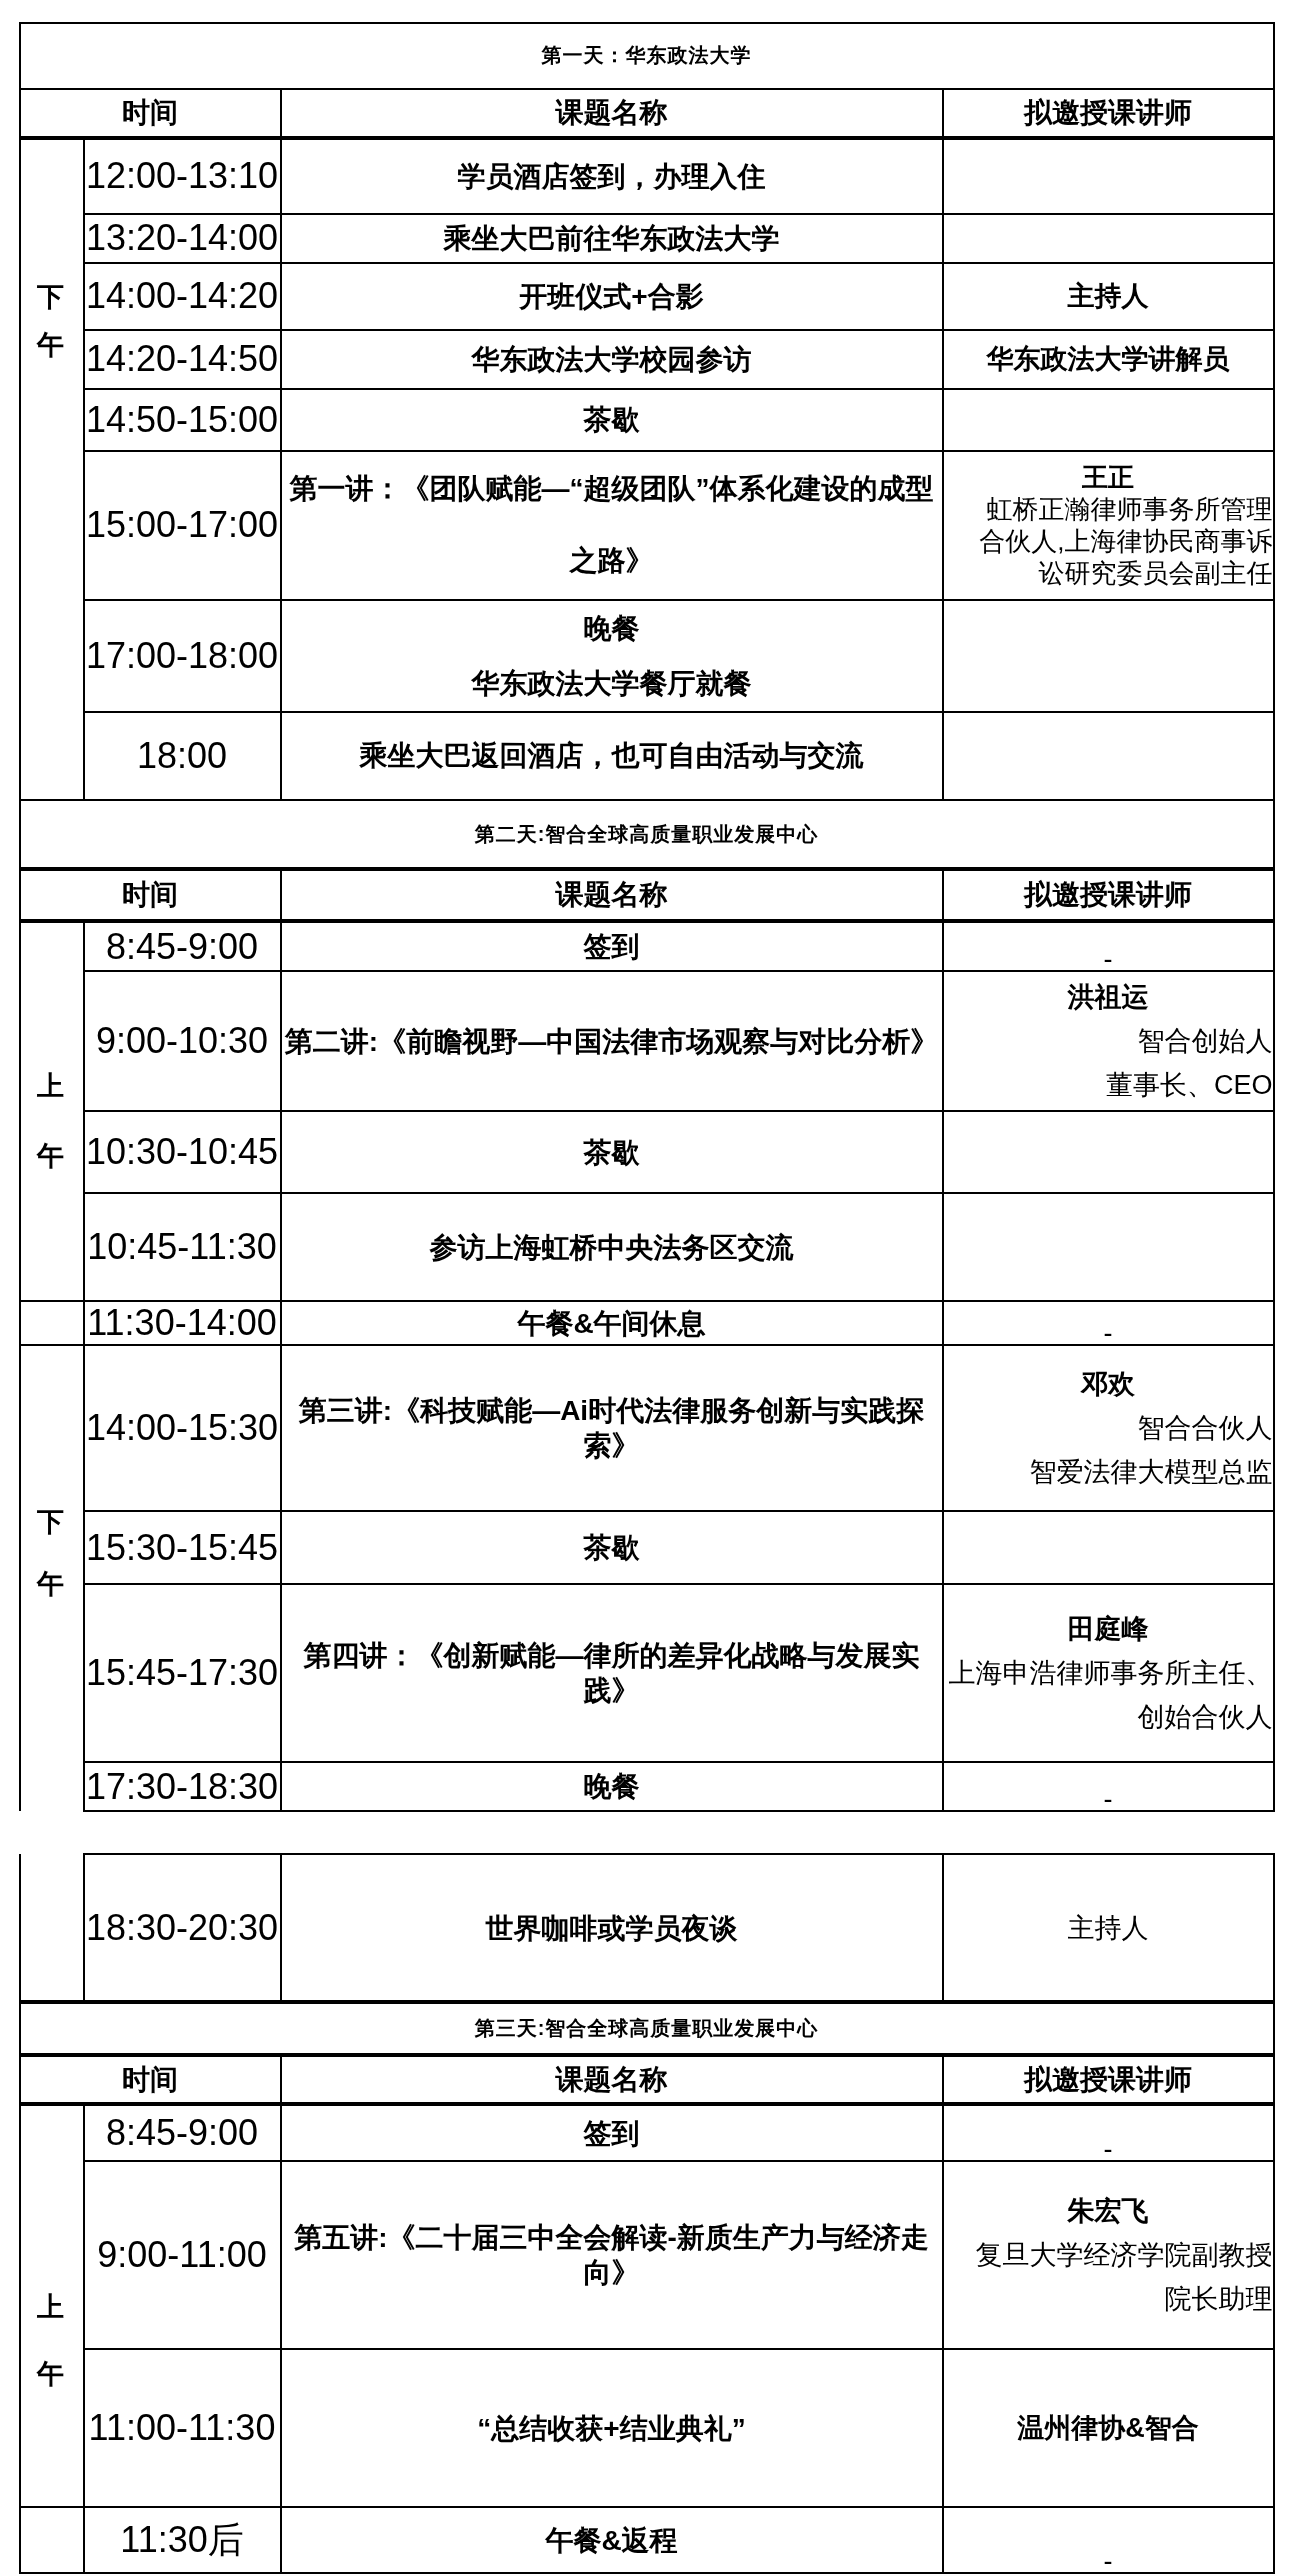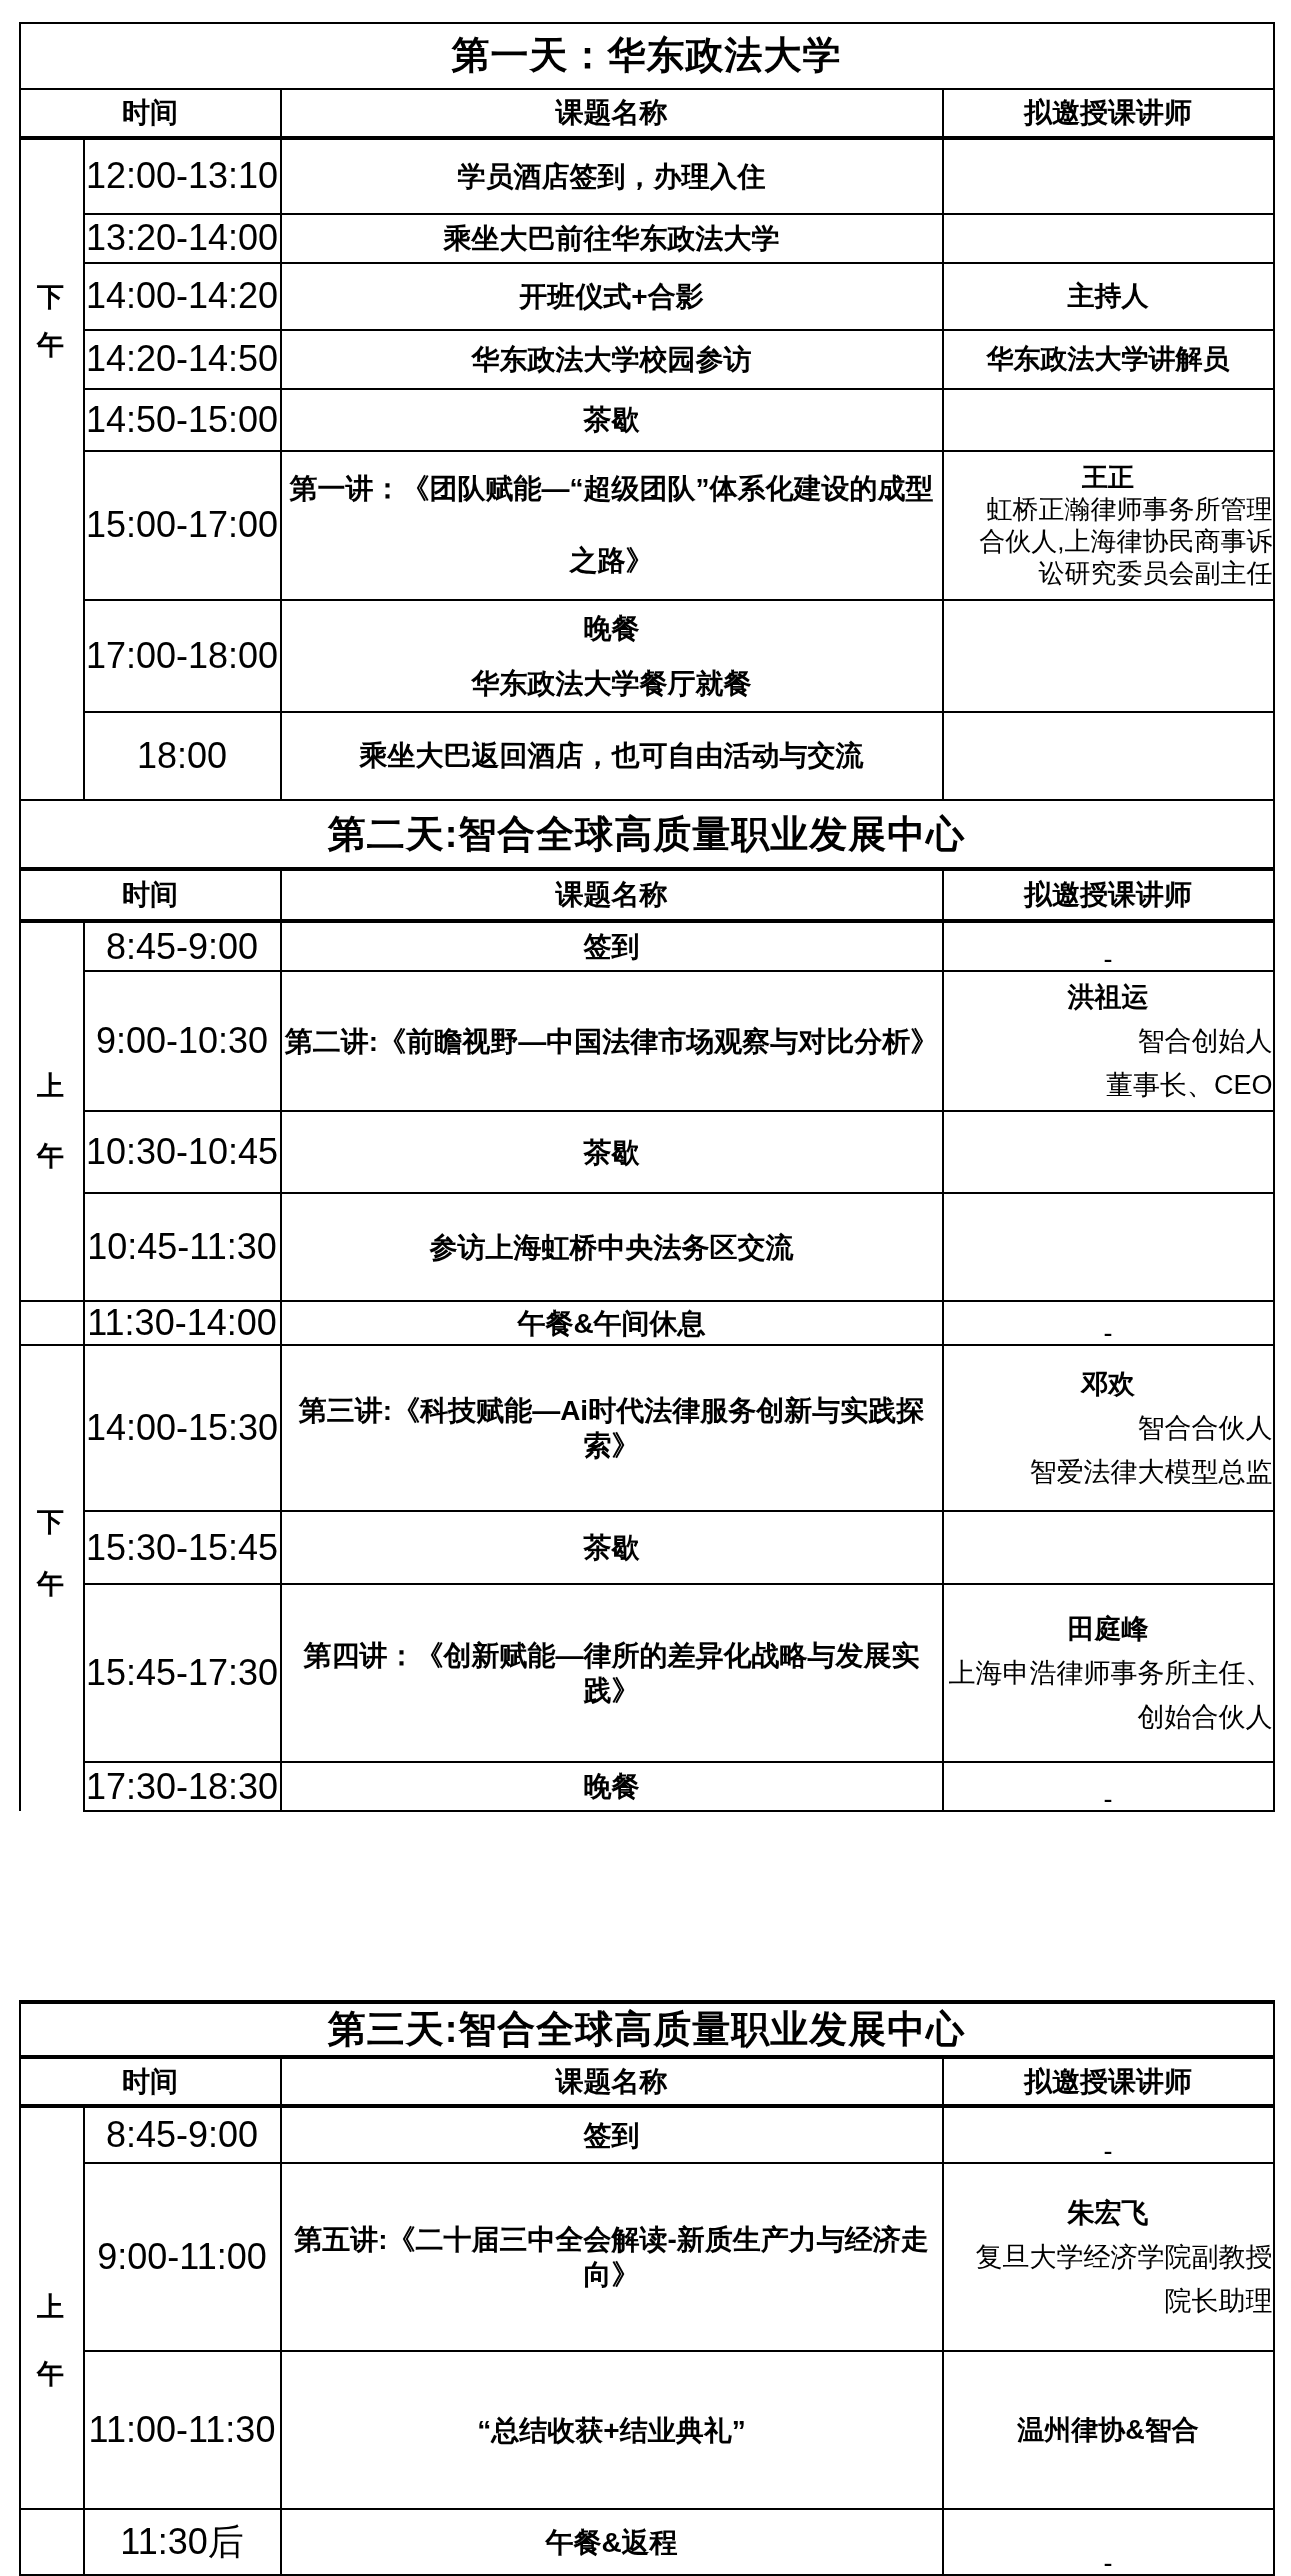--- a/index.html
+++ b/index.html
@@ -9,21 +9,21 @@
   }
   table.sched{
     position:absolute;left:18.5px;border-collapse:collapse;table-layout:fixed;
     width:1254px;background:#fff;
   }
   table.sched td{
     border:2.9px solid #000;padding:0;text-align:center;vertical-align:middle;
     overflow:hidden;color:#000;
   }
   
-  .title-cell{font-weight:bold;font-size:38px;letter-spacing:1px;}
+  .title-cell{font-weight:bold;font-size:20px;letter-spacing:1px;}
   .hdr{font-weight:bold;font-size:28px;}
   .time{font-size:36px;font-weight:normal;}
   .topic{font-weight:bold;font-size:28px;line-height:1.25;}
   .topic.multi{white-space:pre-line;line-height:55px;}
   .topic.multi2{white-space:pre-line;line-height:72px;}
   .lect{font-size:27px;font-weight:normal;}
   .lect-bold{font-size:27px;font-weight:bold;}
   .lect-lines{line-height:44px;font-size:27px;}
   .lect-lines.tight{line-height:32px;font-size:26px;}
   .lect-name{font-weight:bold;}
@@ -202,20 +202,36 @@
     <tr style="height:49px">
       <td class="time">17:30-18:30</td>
       <td class="topic">晚餐</td>
       <td class="vbottom">
             <span class="dash">-</span>
           </td>
     </tr>
   </tbody>
     </table>
 
+  <table class="sched" style="top:1853px">
+    <colgroup>
+        <col style="width:64px">
+        <col style="width:197px">
+        <col style="width:662px">
+        <col style="width:331px">
+      </colgroup>
+    <tbody>
+        <tr style="height:147px">
+      <td class="nt nb"></td>
+      <td class="time nb">18:30-20:30</td>
+      <td class="topic nb">世界咖啡或学员夜谈</td>
+      <td class="lect nb">主持人</td>
+    </tr>
+  </tbody>
+    </table>
 
   <table class="sched" style="top:2000px">
     <colgroup>
         <col style="width:64px">
         <col style="width:197px">
         <col style="width:662px">
         <col style="width:331px">
       </colgroup>
     <tbody>
         <tr style="height:53px">

